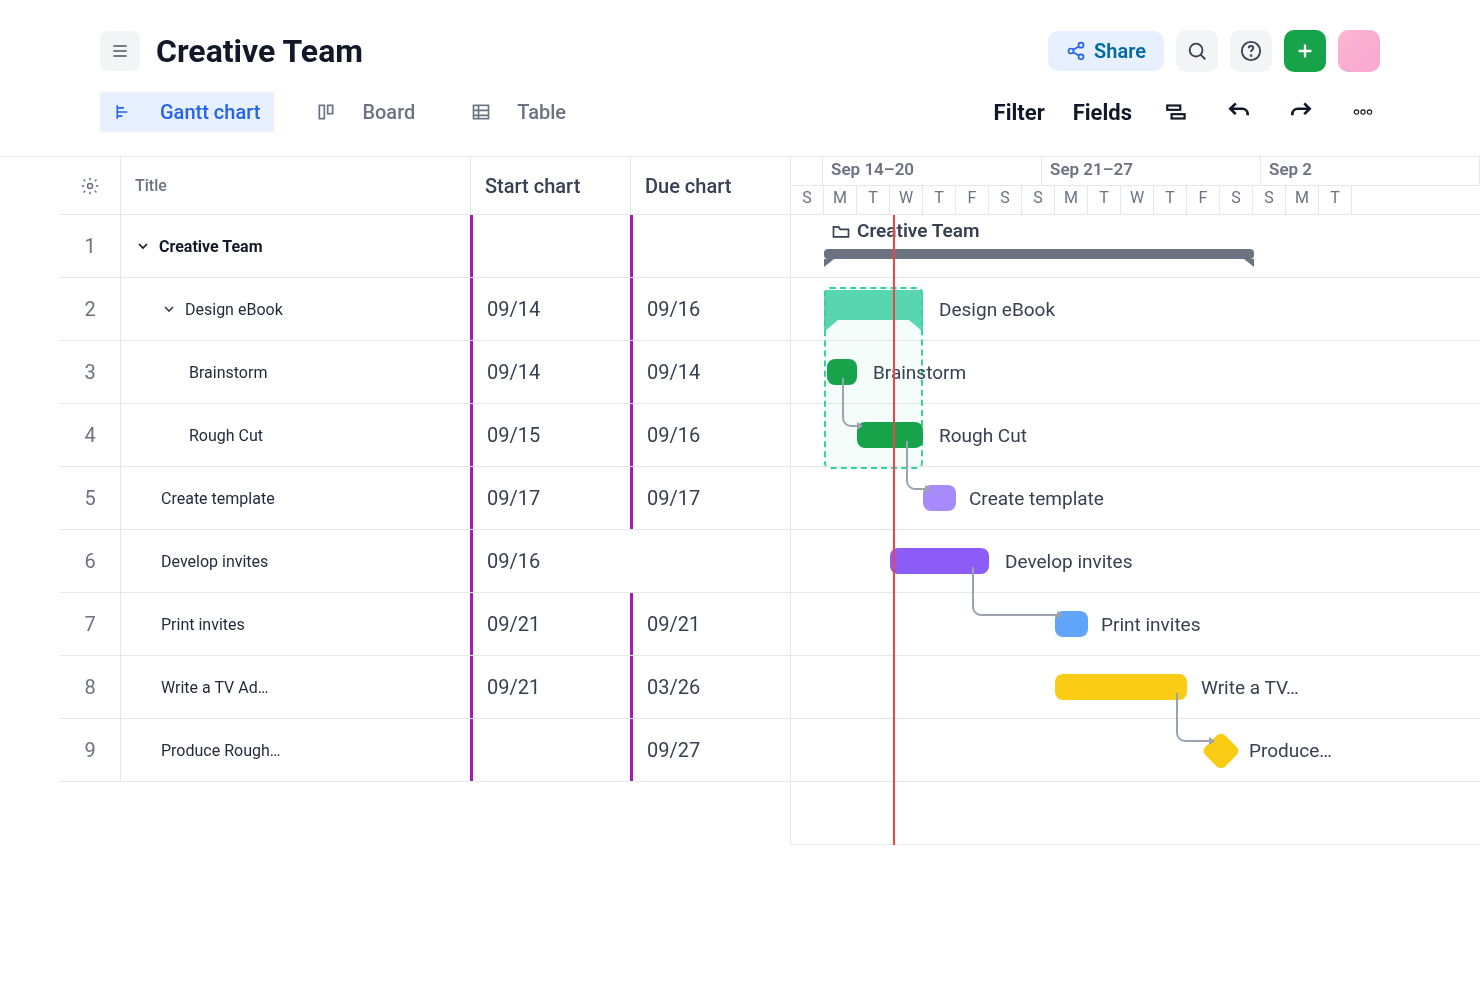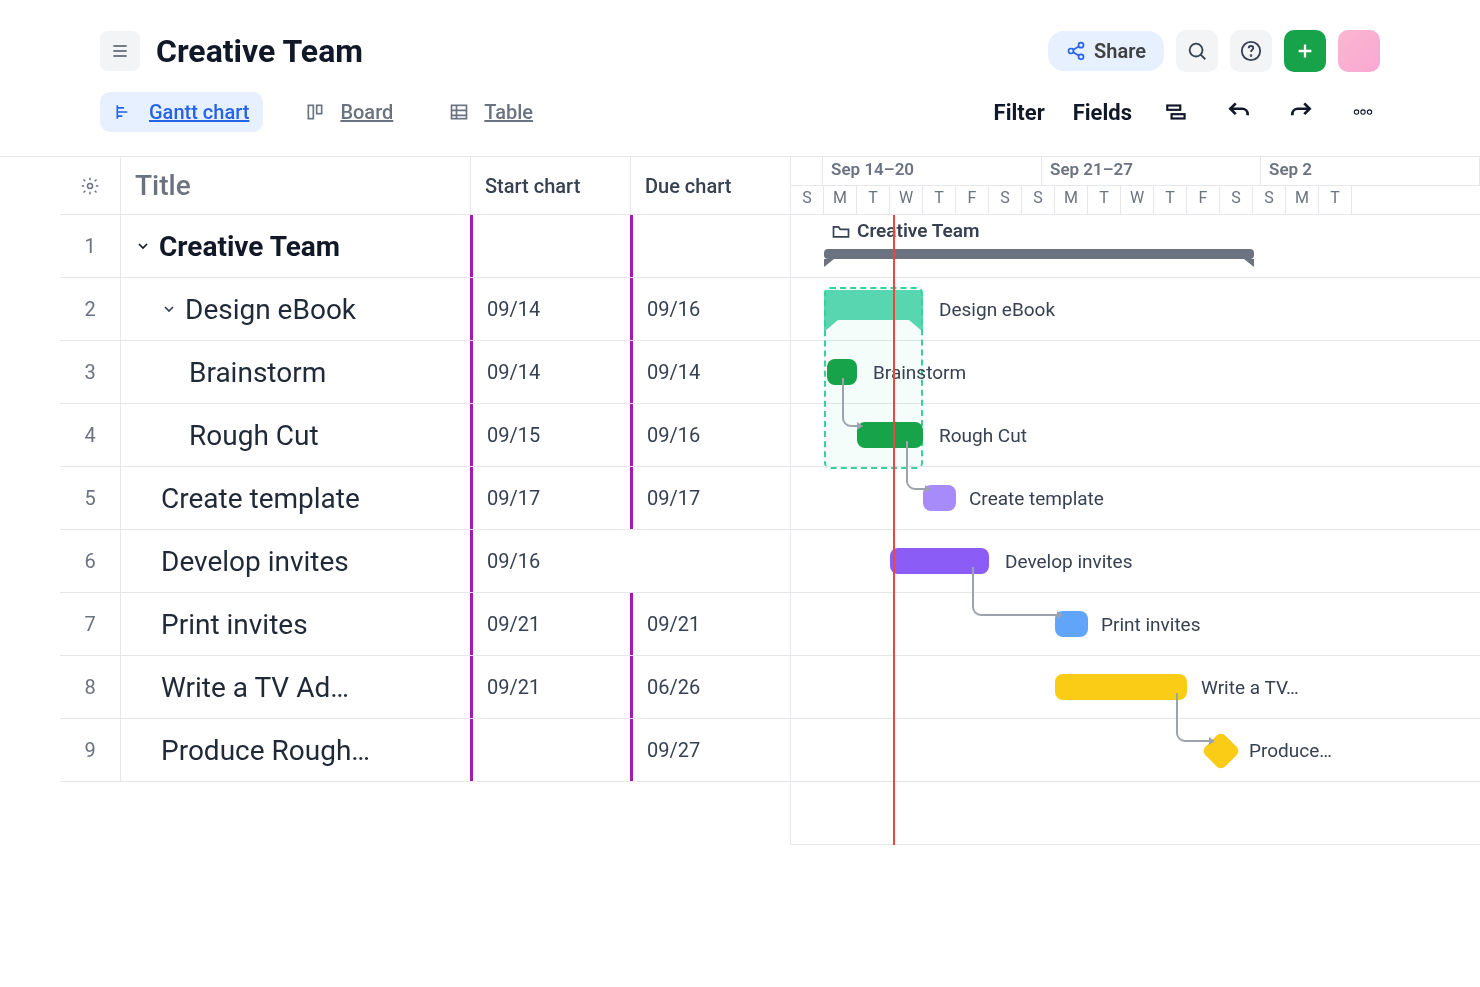--- a/index.html
+++ b/index.html
@@ -30,25 +30,25 @@
   font-size: 32px;
   font-weight: 700;
   color: #111827;
   flex: none;
 }
 .top-spacer { flex: 1; }
 .top-actions { display: flex; align-items: center; gap: 12px; }
 .share-btn {
   display: flex; align-items: center; gap: 8px;
   background: #e7f0ff;
-  color: #404040;
+  color: #0369a1;
   font-weight: 600;
   font-size: 20px;
   padding: 8px 18px;
-  border-radius: 16px;
+  border-radius: 10px;
   cursor: pointer;
 }
 .icon-btn {
   width: 42px; height: 42px;
   border-radius: 10px;
   background: #f3f4f6;
   display: flex; align-items: center; justify-content: center;
   cursor: pointer;
 }
 .icon-btn svg { width: 22px; height: 22px; stroke: #374151; fill: none; }
@@ -61,28 +61,27 @@
   cursor: pointer;
 }
 
 
 .viewbar {
   display: flex; align-items: center;
   padding: 8px 100px 24px 100px;
   gap: 28px;
 }
 .view-tab {
-  display: flex; align-items: center; gap: 15px;
+  display: flex; align-items: center; gap: 26px;
   color: #6b7280;
   font-size: 20px;
   font-weight: 500;
   padding: 8px 14px;
-  border-radius: 10px;
-  cursor: pointer;
-  text-decoration: underline;
+  border-radius: 2px;
+  cursor: pointer;
 }
 .view-tab.active {
   background: #e7f0ff;
   color: #2563eb;
 }
 .view-tab svg { width: 20px; height: 20px; }
 .view-spacer { flex: 1; }
 .view-action {
   color: #111827;
   font-weight: 700;
@@ -114,21 +113,21 @@
   border-bottom: 1px solid #e5e7eb;
 }
 .sheet-header { min-height: 58px; }
 .sheet-row { min-height: 63px; }
 .sheet-header > div, .sheet-row > div { padding: 0 14px; }
 .sheet-header .num-col { display:flex; align-items:center; justify-content:center; }
 .sheet-header .num-col svg { width:20px; height:20px; stroke:#6b7280; fill:none; }
 .sheet-header { color:#6b7280; font-size: 20px; font-weight: 500; }
 .sheet-header .title-col, .sheet-header .start-col, .sheet-header .due-col { border-left:1px solid #e5e7eb; height:100%; display:flex; align-items:center; }
 .num-col { color:#6b7280; text-align:center; font-size:20px; }
-.title-col { font-size:28px; display:flex; align-items:center; gap:8px; border-left:1px solid #e5e7eb; height:100%; }
+.title-col { font-size:16px; display:flex; align-items:center; gap:8px; border-left:1px solid #e5e7eb; height:100%; }
 .title-col.bold { font-weight:700; color:#111827; }
 .title-col .chev { width:16px; height:16px; }
 .indent-1 { padding-left: 40px !important; }
 .indent-2 { padding-left: 68px !important; }
 .start-col, .due-col {
   font-size:20px; color:#374151;
   border-left:3px solid #a21caf; height:100%; display:flex; align-items:center;
 }
 .newtask-row {
   display: grid;
@@ -407,21 +406,21 @@
       <div class="num-col">7</div>
       <div class="title-col indent-1">Print invites</div>
       <div class="start-col">09/21</div>
       <div class="due-col">09/21</div>
     </div>
 
     <div class="sheet-row">
       <div class="num-col">8</div>
       <div class="title-col indent-1">Write a TV Ad…</div>
       <div class="start-col">09/21</div>
-      <div class="due-col">06/26</div>
+      <div class="due-col">03/26</div>
     </div>
 
     <div class="sheet-row">
       <div class="num-col">9</div>
       <div class="title-col indent-1">Produce Rough…</div>
       <div class="start-col"></div>
       <div class="due-col">09/27</div>
     </div>
 
   </div>

